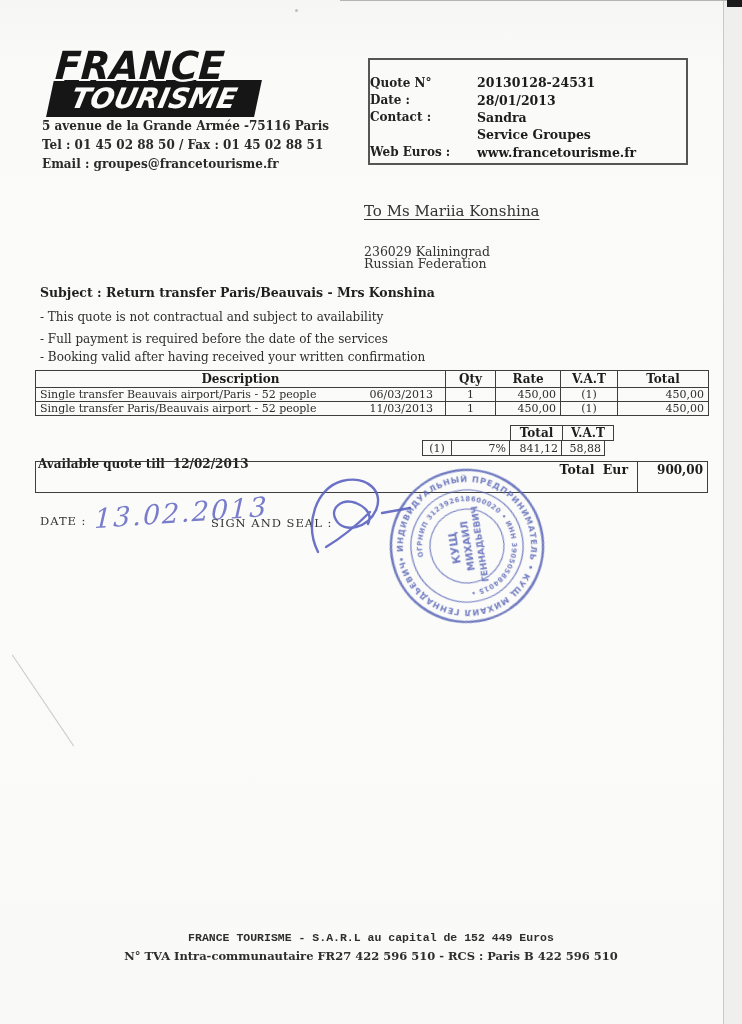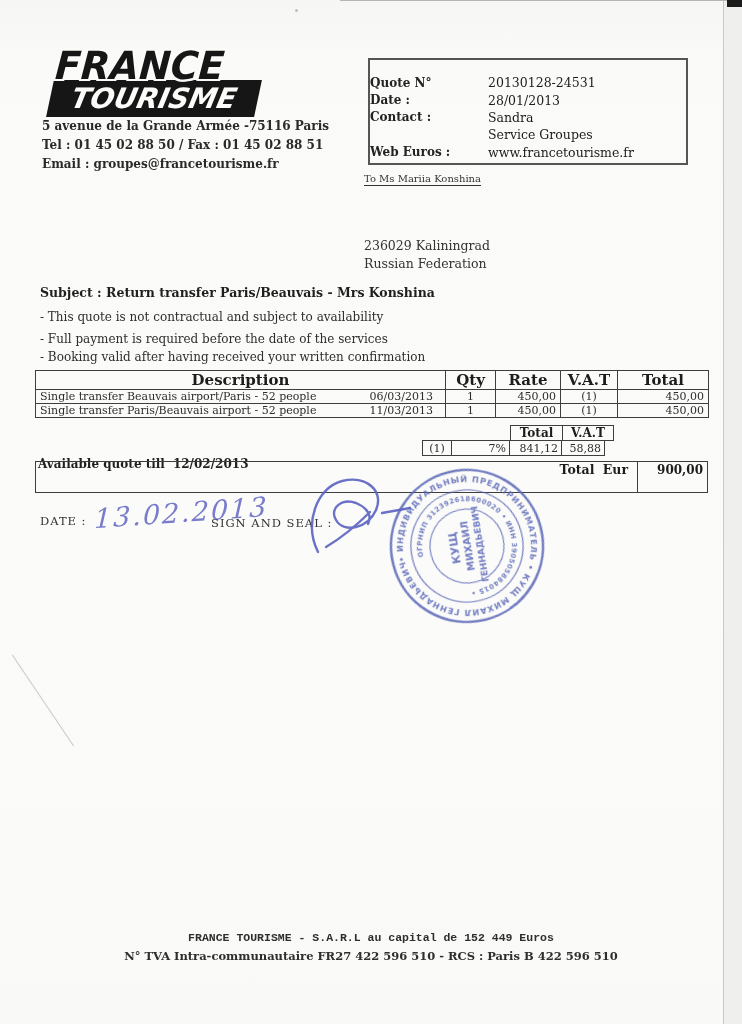--- a/index.html
+++ b/index.html
@@ -35,33 +35,33 @@
     font-family:"DejaVu Sans","Liberation Sans",sans-serif;
     font-style:italic; font-weight:900; font-size:28px; color:#fbfbf9; letter-spacing:0px;
   }
 
   .addr-line { position:absolute; left:42px; font-size:12px; font-weight:bold; color:#2a2a2a; }
 
   
   .quote-box { position:absolute; left:368px; top:58px; width:320px; height:107px; border:2px solid #555; padding-top:14px; }
   .qrow { display:flex; height:17.4px; align-items:center; }
   .qlabel { width:102px; font-weight:bold; font-size:12px; color:#222; }
-  .qvalue { margin-left:16px; font-weight:normal; font-size:12.5px; color:#1c1c1c; }
-
-  .to-line { position:absolute; left:364px; top:173px; font-size:10px; color:#333;
+  .qvalue { margin-left:5px; font-weight:bold; font-size:12.5px; color:#1c1c1c; }
+
+  .to-line { position:absolute; left:364px; top:202px; font-size:15px; color:#333;
              text-decoration:underline; text-underline-offset:3px; }
   .recip-line { position:absolute; left:364px; font-size:12.5px; color:#333; }
 
   .subject-line { position:absolute; left:40px; top:285px; font-size:12.5px; font-weight:bold; color:#1f1f1f; }
   .cond-line { position:absolute; left:40px; font-size:12px; color:#2d2d2d; }
 
   
   table.items { position:absolute; left:35px; top:370px; width:673px; border-collapse:collapse; table-layout:fixed; }
   table.items th, table.items td { border:1px solid #3e3e3e; overflow:hidden; white-space:nowrap; }
-  table.items th { height:17px; font-size:15px; font-weight:bold; color:#1d1d1d; text-align:center; }
+  table.items th { height:17px; font-size:12px; font-weight:bold; color:#1d1d1d; text-align:center; }
   table.items td { height:14px; font-size:11px; color:#2d2d2d; padding:0 4px; }
   .desc-flex { display:flex; justify-content:space-between; }
   .desc-flex .d-date { padding-right:8px; }
   td.c { text-align:center; } td.r { text-align:right; }
 
   .validity { position:absolute; left:38px; top:425px; font-size:12px; font-weight:bold; color:#1f1f1f;margin-top:32px; }
   .validity .v-date { margin-left:8px; }
 
   
   .vat-top { position:absolute; left:510px; top:425px; display:flex; }
@@ -131,21 +131,21 @@
       <span class="qlabel"></span>
       <span class="qvalue">Service Groupes</span>
     </div>
     <div class="qrow">
       <span class="qlabel">Web Euros :</span>
       <span class="qvalue">www.francetourisme.fr</span>
     </div>
   </div>
 
   <div class="to-line">To Ms Mariia Konshina</div>
-  <div class="recip-line" style="top:238px;">236029 Kaliningrad</div>
+  <div class="recip-line" style="top:244px;">236029 Kaliningrad</div>
   <div class="recip-line" style="top:256px;">Russian Federation</div>
 
   <div class="subject-line">Subject : Return transfer Paris/Beauvais - Mrs Konshina</div>
   <div class="cond-line" style="top:310px;">- This quote is not contractual and subject to availability</div>
   <div class="cond-line" style="top:332px;">- Full payment is required before the date of the services</div>
   <div class="cond-line" style="top:350px;">- Booking valid after having received your written confirmation</div>
 
   <table class="items">
     <colgroup>
         <col style="width:410px">

